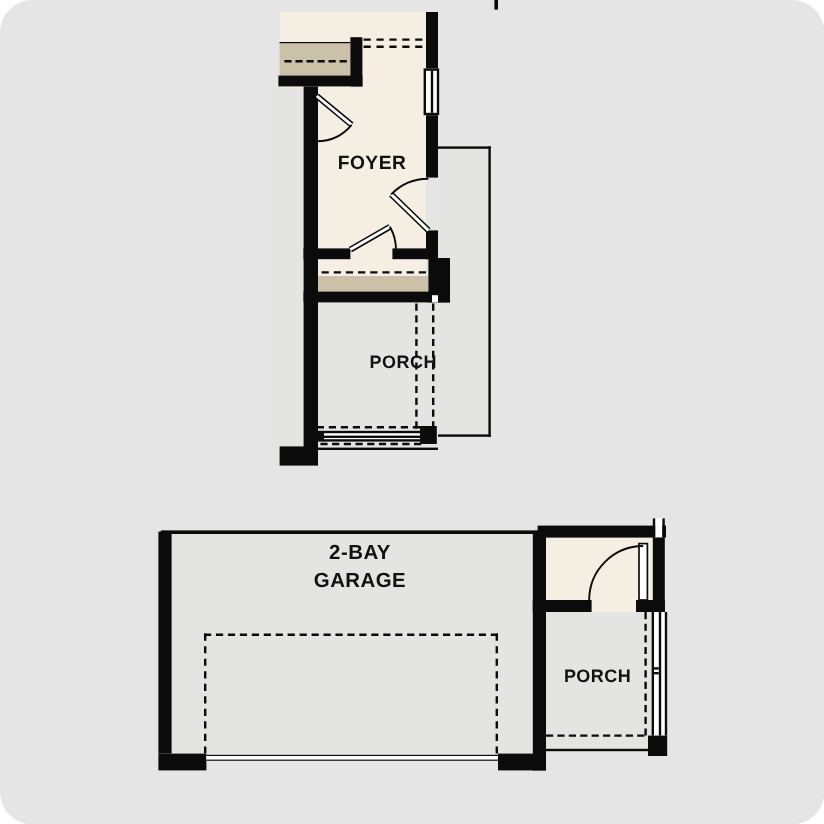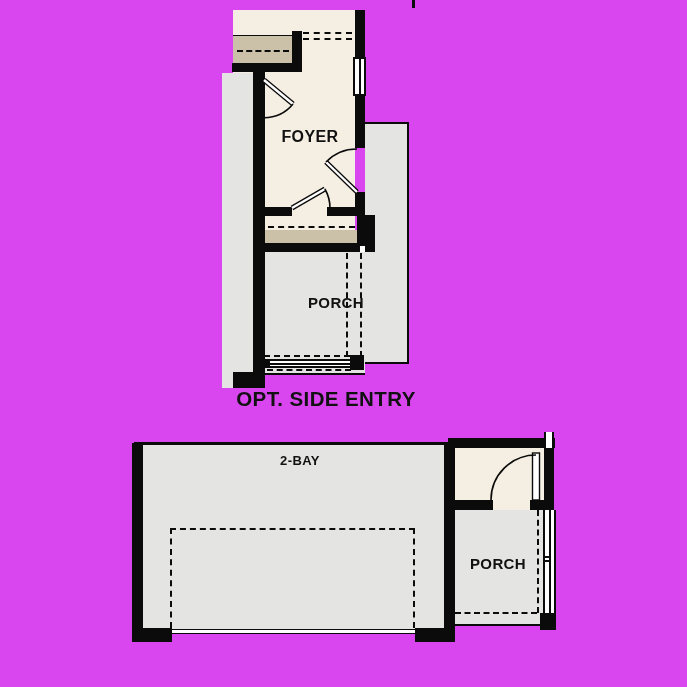--- a/index.html
+++ b/index.html
@@ -4,22 +4,23 @@
 <style>
   :root{
     --wall:#0b0b0b;
     --interior-floor:#f5eee2;
     --exterior-concrete:#e4e4e2;
     --landing-tan:#cbc1a9;
     --label-text:#111111;
   }
   html,body{margin:0;padding:0;background:#ffffff;}
   .canvas{
-    position:relative;width:687px;height:687px;background:#d946ef;overflow:hidden;
+    position:relative;width:687px;height:687px;background:#e5e5e5;overflow:hidden;
     font-family:"Liberation Sans",sans-serif;
+    border-radius:27px;
   }
   .abs{position:absolute;}
   .wall{background:var(--wall);}
   .cream{background:var(--interior-floor);}
   .gray{background:var(--exterior-concrete);}
   .tan{background:var(--landing-tan);}
   .dash-h{border-top:2px dashed var(--wall);height:0;}
   .dash-v{border-left:2px dashed var(--wall);width:0;}
   .label{
     position:absolute;font-weight:bold;color:var(--label-text);
@@ -71,21 +72,20 @@
     <div class="abs dash-h" style="left:267px;top:369px;width:84px;"></div>
 
     <div class="abs bb" style="left:269px;top:359px;width:83px;height:9px;background:#fff;border-top:2px solid var(--wall);border-bottom:2px solid var(--wall);">
       <div class="abs" style="left:0;right:0;top:2px;height:1.5px;background:var(--wall);"></div>
     </div>
     <div class="abs wall" style="left:262px;top:359px;width:8px;height:9px;"></div>
     <div class="abs wall" style="left:350px;top:355px;width:14px;height:15px;"></div>
 
     <div class="label" style="left:270px;top:128px;width:80px;font-size:16px;">FOYER</div>
     <div class="label" style="left:296px;top:294px;width:80px;font-size:15px;">PORCH</div>
-    <div class="label" style="left:206px;top:387px;width:240px;font-size:20.5px;">OPT. SIDE ENTRY</div>
   </div>
 
   <div class="abs" style="inset:0;">
 
     <div class="abs gray" style="left:136px;top:443px;width:319px;height:186px;"></div>
     <div class="abs cream" style="left:455px;top:445px;width:99px;height:65px;"></div>
     <div class="abs gray bb" style="left:455px;top:510px;width:89px;height:116px;border-bottom:2px solid var(--wall);"></div>
 
     <div class="abs wall" style="left:134px;top:442px;width:321px;height:2.5px;"></div>
     <div class="abs wall" style="left:132px;top:443px;width:11px;height:185px;"></div>
@@ -107,22 +107,23 @@
     <div class="abs dash-h" style="left:455px;top:612px;width:82px;"></div>
 
     <div class="abs" style="left:543px;top:510px;width:13px;height:103px;background:#fff;"></div>
     <div class="abs wall" style="left:543px;top:510px;width:2px;height:103px;"></div>
     <div class="abs wall" style="left:548.5px;top:510px;width:2px;height:103px;"></div>
     <div class="abs wall" style="left:554px;top:510px;width:2px;height:103px;"></div>
     <div class="abs wall" style="left:545px;top:556px;width:4px;height:2px;"></div>
     <div class="abs wall" style="left:545px;top:560px;width:4px;height:2px;"></div>
     <div class="abs wall" style="left:540px;top:613px;width:16px;height:17px;"></div>
 
-    <div class="label" style="left:230px;top:449px;width:140px;font-size:13px;line-height:23px;">
+    <div class="label" style="left:230px;top:449px;width:140px;font-size:17px;line-height:23px;">
       <div>2-BAY</div>
+      <div>GARAGE</div>
     </div>
     <div class="label" style="left:462px;top:555px;width:72px;font-size:15px;">PORCH</div>
   </div>
 
   <svg class="overlay" width="687" height="687" viewBox="0 0 687 687">
 
     <g>
       <path d="M264,80 L293,104" style="stroke:var(--wall);" stroke-width="5" fill="none"></path>
       <path d="M264,80 L293,104" stroke="#ffffff" stroke-width="2.4" fill="none"></path>
       <path d="M293,104 A37.7,37.7 0 0 1 264,117.7" style="stroke:var(--wall);" stroke-width="1.6" fill="none"></path>

